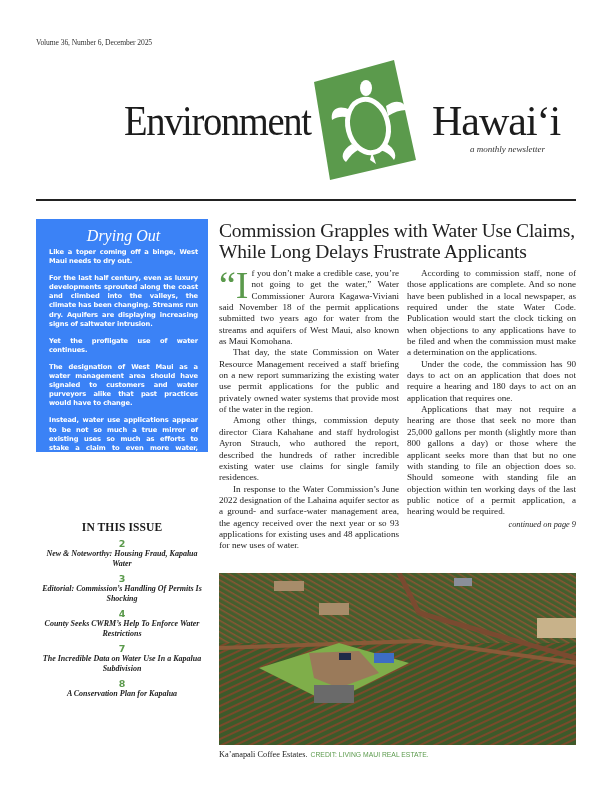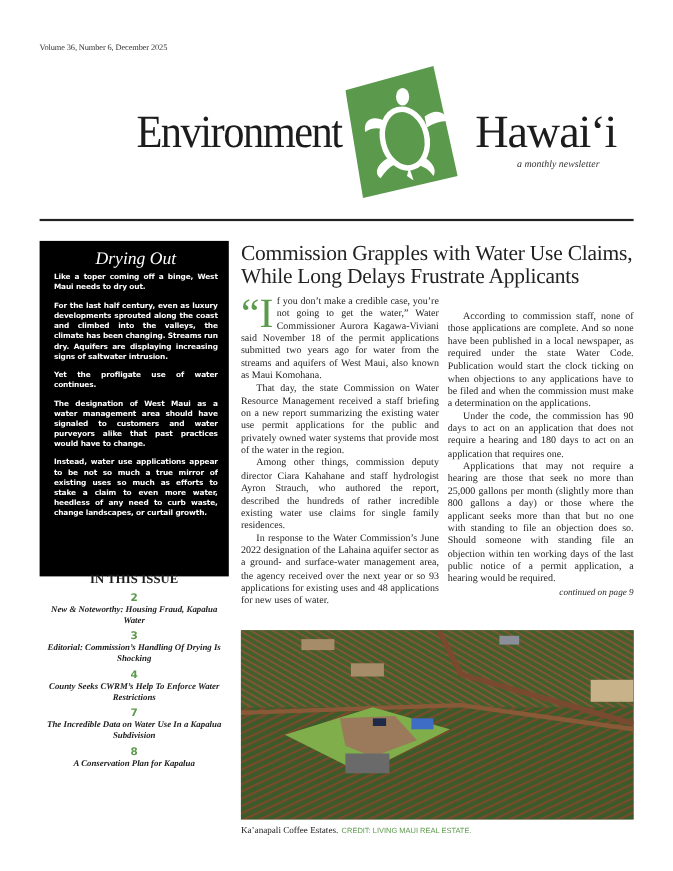--- a/index.html
+++ b/index.html
@@ -9,35 +9,35 @@
   .volume { position: absolute; left: 36px; top: 38px; font-size: 7.6px; color: #333; letter-spacing: -0.1px; }
 
   .masthead { position: absolute; left: 0; top: 0; width: 559px; height: 200px; }
   .mast-left { position: absolute; left: 124px; top: 100px; font-size: 42px; letter-spacing: -1.5px; color: #1c1c1c; line-height: 1; transform: scaleX(0.92); transform-origin: left; }
   .mast-right { position: absolute; left: 432px; top: 100px; font-size: 42px; letter-spacing: -1px; color: #1c1c1c; line-height: 1; }
   .tagline { position: absolute; left: 470px; top: 144px; font-size: 9px; font-style: italic; color: #333; }
   .logo { position: absolute; left: 314px; top: 60px; width: 104px; width: 104px; height: 120px; }
 
   .rule { position: absolute; left: 36px; top: 199px; width: 540px; height: 1.5px; background: #222; }
 
-  .sidebar-box { position: absolute; left: 36px; top: 219px; width: 172px; height: 305px; background: #000000; color: #fff; padding: 8px 10px 8px 13px; }
+  .sidebar-box { position: absolute; left: 36px; top: 219px; width: 172px; height: 233px; background: #3b82f6; color: #fff; padding: 8px 10px 8px 13px; }
   .sidebar-title { font-family: "Liberation Serif", serif; font-style: italic; font-size: 16px; text-align: center; margin-bottom: 3px; color: #fff; }
   .sidebar-p { font-family: "DejaVu Sans", sans-serif; font-weight: bold; font-size: 6.7px; line-height: 9.1px; text-align: justify; margin-bottom: 8px; letter-spacing: -0.1px; }
 
   .issue { position: absolute; left: 36px; top: 521px; width: 172px; text-align: center; }
   .issue-head { font-family: "Liberation Serif", serif; font-weight: bold; font-size: 11.5px; margin-bottom: 5px; letter-spacing: 0.1px; }
   .issue-item { margin-bottom: 4px; }
   .issue-num { font-family: "DejaVu Sans", sans-serif; font-weight: bold; font-size: 9.5px; color: #5b9a4c; line-height: 11px; }
   .issue-title { font-style: italic; font-weight: bold; font-size: 8px; line-height: 10px; color: #222; }
 
   .headline { position: absolute; left: 219px; top: 220px; width: 370px; font-size: 19.5px; line-height: 21px; color: #222; letter-spacing: -0.2px; }
 
   .col { position: absolute; font-size: 9.1px; line-height: 11.35px; text-align: justify; color: #222; }
   .col-1 { left: 219px; top: 268px; width: 180px; }
-  .col-2 { left: 407px; top: 268px; width: 169px; margin-top: 14px; }
+  .col-2 { left: 407px; top: 268px; width: 169px; }
   .col p { text-indent: 14px; }
   .col p.first { text-indent: 0; }
   .dropcap { float: left; color: #5b9a4c; font-size: 38px; line-height: 30px; margin: 2px 3px 0 0; font-family: "Liberation Serif", serif; }
   .cont { text-align: right; font-style: italic; font-size: 8.3px; margin-top: 1px; }
 
   .photo { position: absolute; left: 219px; top: 573px; width: 357px; height: 172px; overflow: hidden; background: #4a5a30; }
   .caption { position: absolute; left: 219px; top: 750px; font-size: 8.3px; color: #222; }
   .caption .credit { font-family: "Liberation Sans", sans-serif; font-size: 6.8px; color: #5b9a4c; margin-left: 3px; }
 </style>
 </head>
@@ -77,21 +77,21 @@
 </div>
 
 <div class="issue">
   <div class="issue-head">IN THIS ISSUE</div>
   <div class="issue-item">
     <div class="issue-num">2</div>
     <div class="issue-title">New &amp; Noteworthy: Housing Fraud, Kapalua Water</div>
   </div>
   <div class="issue-item">
     <div class="issue-num">3</div>
-    <div class="issue-title">Editorial: Commission’s Handling Of Drying Is Shocking</div>
+    <div class="issue-title">Editorial: Commission’s Handling Of Permits Is Shocking</div>
   </div>
   <div class="issue-item">
     <div class="issue-num">4</div>
     <div class="issue-title">County Seeks CWRM’s Help To Enforce Water Restrictions</div>
   </div>
   <div class="issue-item">
     <div class="issue-num">7</div>
     <div class="issue-title">The Incredible Data on Water Use In a Kapalua Subdivision</div>
   </div>
   <div class="issue-item">

